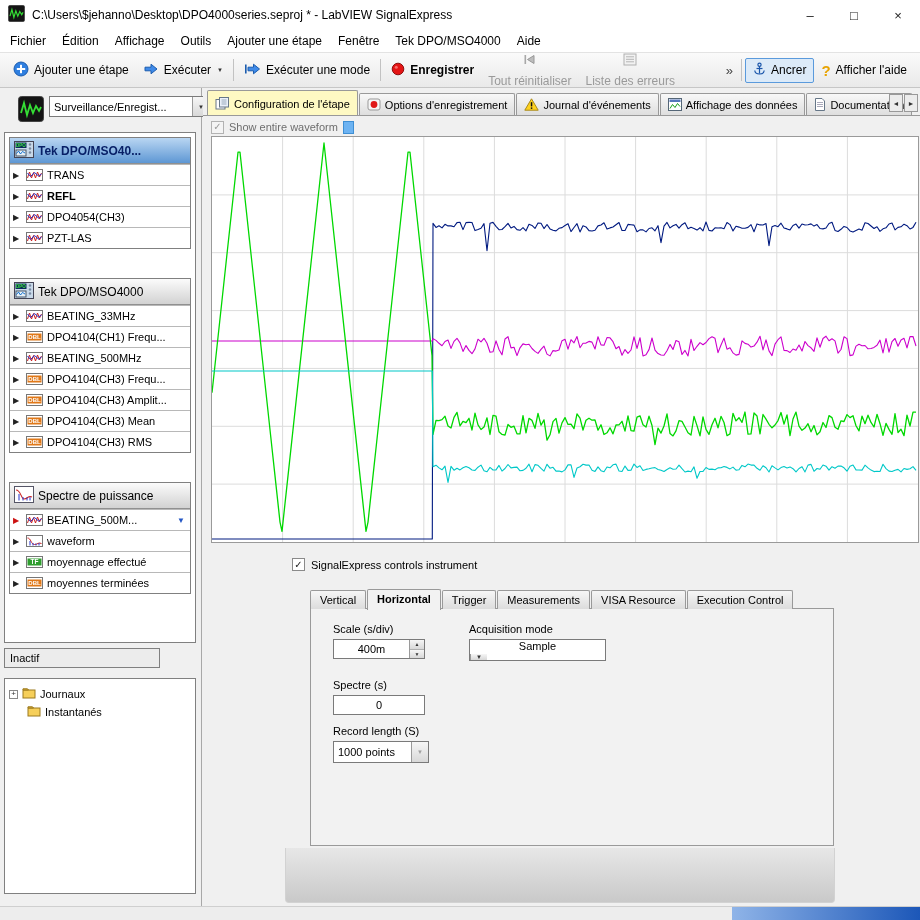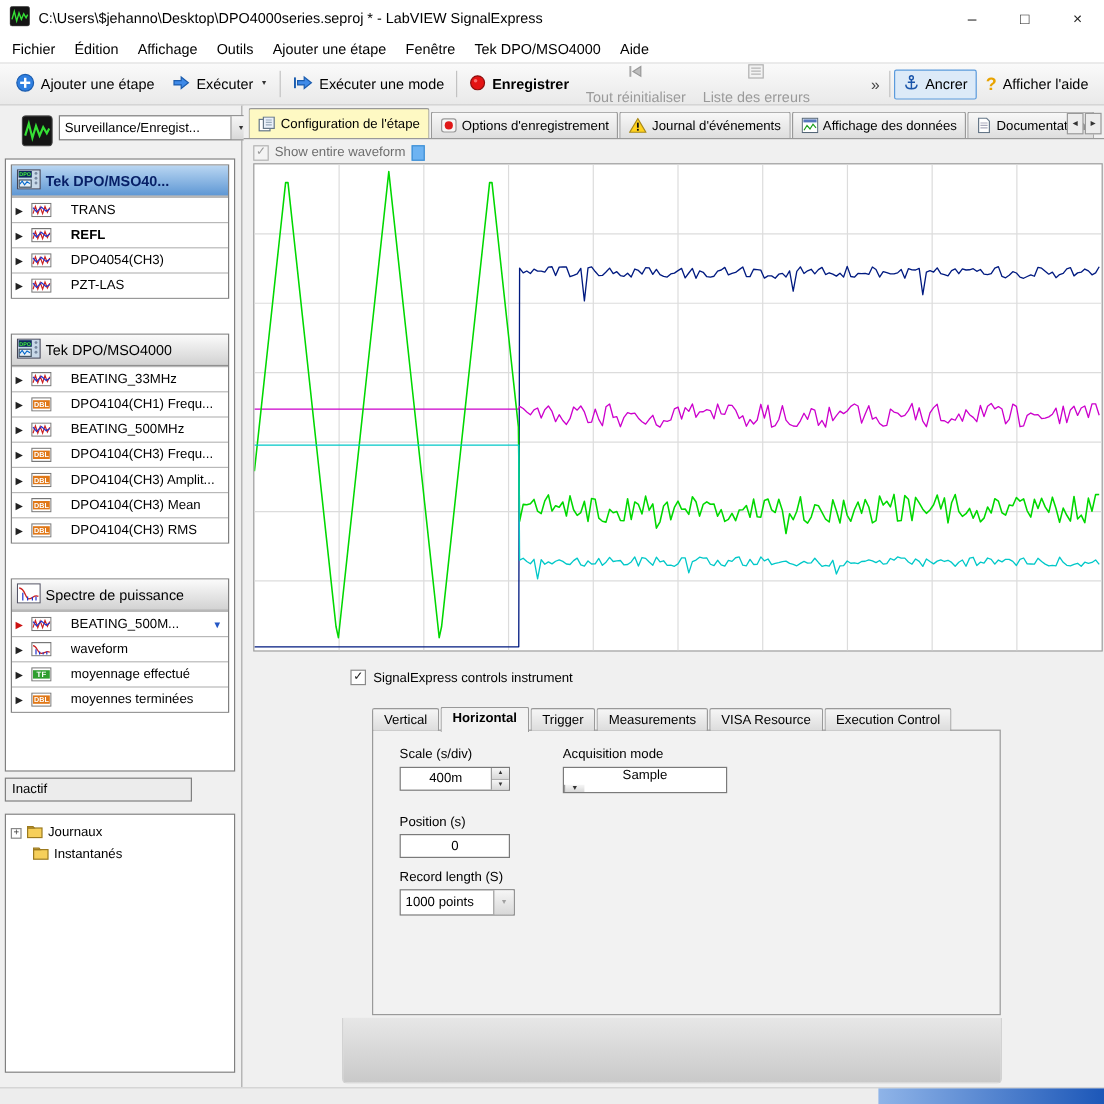--- a/index.html
+++ b/index.html
@@ -41,21 +41,21 @@
 .steps-box{position:absolute;left:4px;top:44px;width:192px;height:511px;background:#fff;border:1px solid #808080;padding:4px;overflow:hidden;}
 .panel{border:1px solid #808080;margin-bottom:29px;background:#fff;}
 .panel-head{height:26px;display:flex;align-items:center;gap:4px;padding:0 4px;background:linear-gradient(#fbfbfb,#d2d2d2);border-bottom:1px solid #909090;}
 .panel.selected .panel-head{background:linear-gradient(#b9d6f2,#5e97d4);}
 .panel.selected .panel-title{font-weight:bold;color:#071f66;}
 .panel-title{font-size:12px;white-space:nowrap;overflow:hidden;}
 .item{height:21px;display:flex;align-items:center;gap:4px;padding:0 3px;border-top:1px solid #b8b8b8;font-size:11px;background:#fff;}
 .arrow{font-size:8px;color:#222;width:9px;flex-shrink:0;}
 .arrow.red{color:#cc1111;}
 .item-ico{display:flex;flex-shrink:0;}
-.item-label{white-space:nowrap;overflow:hidden;margin-left:12px;}
+.item-label{white-space:nowrap;overflow:hidden;}
 .item-label.bold{font-weight:bold;}
 .item-dd{margin-left:auto;color:#2457c5;font-size:8px;padding-right:2px;}
 .status{position:absolute;left:4px;top:560px;width:156px;height:20px;border:1px solid #808080;background:#ececec;font-size:11px;display:flex;align-items:center;padding-left:5px;}
 .tree-box{position:absolute;left:4px;top:590px;width:192px;height:216px;background:#fff;border:1px solid #808080;padding:6px 4px;}
 .tree-row{display:flex;align-items:center;gap:4px;height:18px;font-size:11px;}
 .tree-row:nth-child(2){padding-left:14px;}
 .expander{width:9px;height:9px;border:1px solid #888;display:flex;align-items:center;justify-content:center;font-size:8px;line-height:1;color:#333;background:#fff;flex-shrink:0;}
 .expander-space{width:0px;}
 
 
@@ -562,21 +562,21 @@
         </div>
       </div>
       <div class="field f-acq">
         <div class="f-label">Acquisition mode</div>
         <div class="combo">
           <span class="combo-text">Sample</span>
           <span class="combo-btn">▼</span>
         </div>
       </div>
       <div class="field f-pos">
-        <div class="f-label">Position (s)</div>
+        <div class="f-label">Spectre (s)</div>
         <div class="textbox">
             <span>0</span>
           </div>
       </div>
       <div class="field f-rec">
         <div class="f-label">Record length (S)</div>
         <div class="combo">
           <span class="combo-text">1000 points</span>
           <span class="combo-btn dim">▼</span>
         </div>

